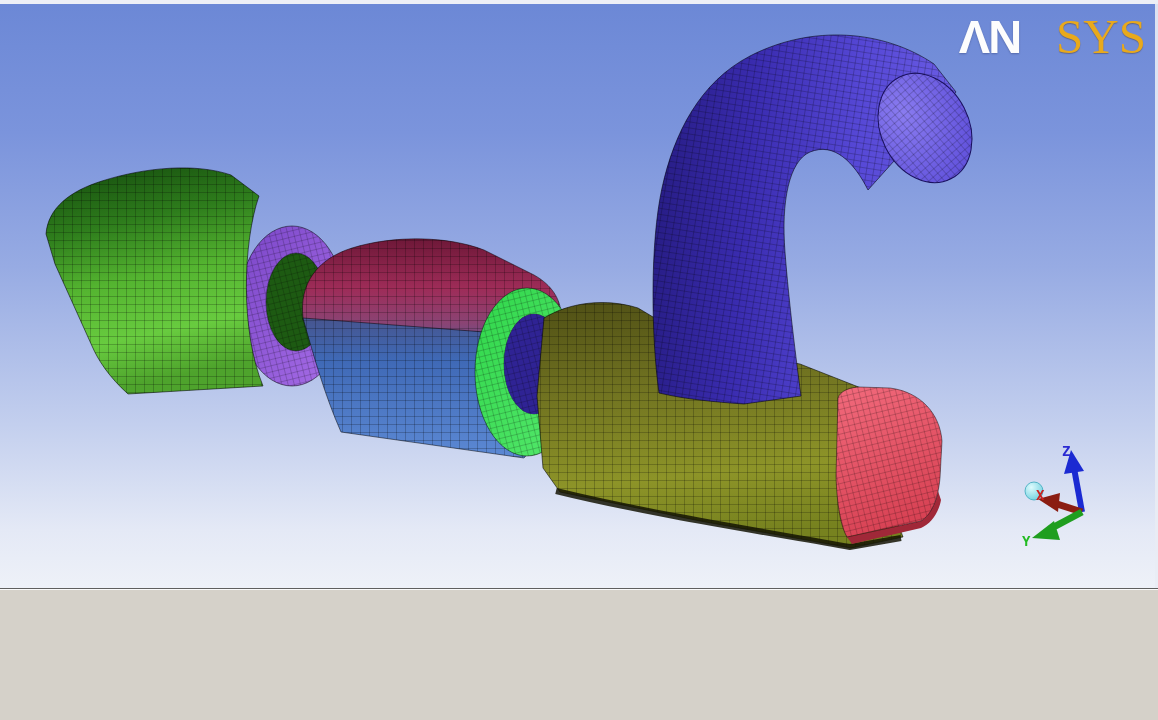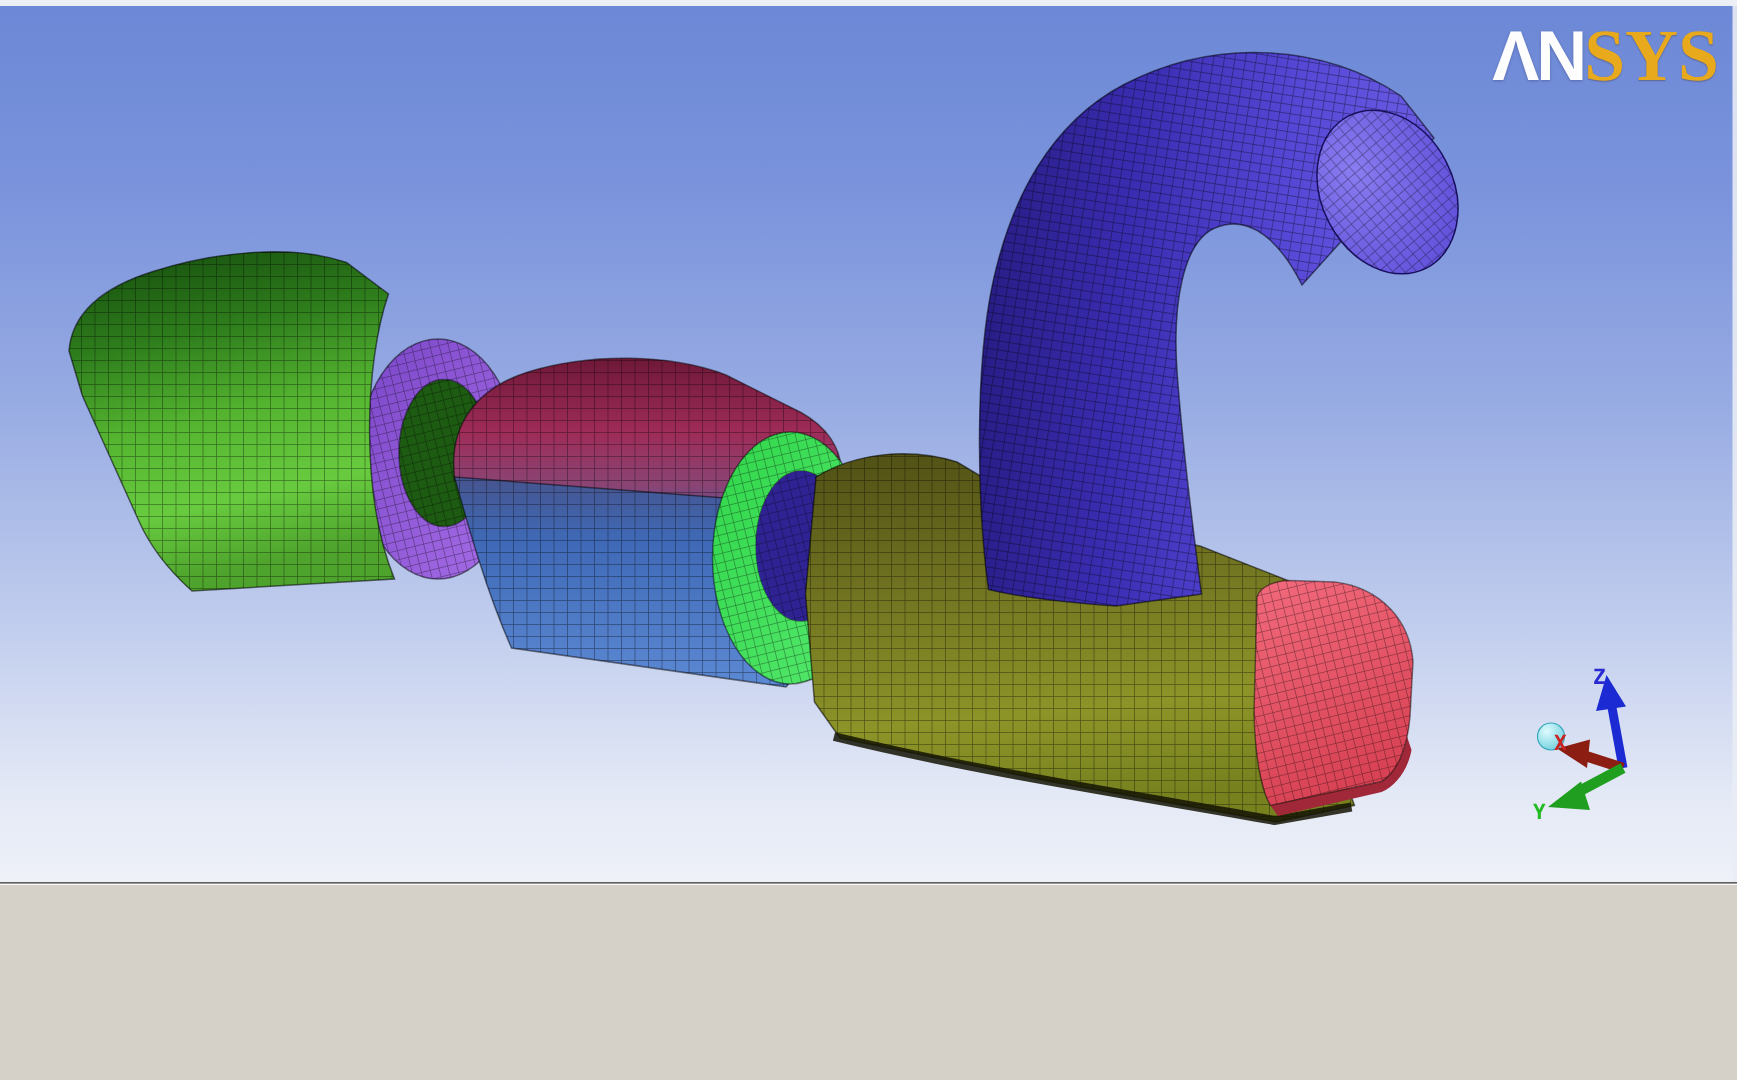--- a/index.html
+++ b/index.html
@@ -8,22 +8,22 @@
   
   .top-strip{position:absolute;left:0;top:0;width:1158px;height:4px;background:#edeff6;}
   .viewport{position:absolute;left:0;top:4px;width:1158px;height:584px;
             background:linear-gradient(#6c88d6 0%,#7b94dc 22%,#97abe3 45%,#c3cfee 72%,#e4e9f6 90%,#eef1f8 100%);}
   .viewport svg{position:absolute;left:0;top:0;}
   .right-edge{position:absolute;right:0;top:0;width:3px;height:588px;background:#e9ecf4;opacity:.9;}
   
   .logo{position:absolute;top:8px;right:12px;line-height:1;white-space:nowrap;}
   .logo .an{font-family:"Liberation Sans",sans-serif;font-weight:700;font-size:47px;
             color:#fdfdfd;letter-spacing:-2px;text-shadow:0 1px 2px rgba(0,0,40,.25);}
-  .logo .sys{font-family:"Liberation Serif",serif;font-weight:700;font-size:49px;color:#e8a91c;
-             letter-spacing:0px;text-shadow:0 1px 1px rgba(60,30,0,.35);}
+  .logo .sys{font-family:"Liberation Serif",serif;font-weight:400;font-size:49px;color:#e8a91c;
+             letter-spacing:0px;text-shadow:0 1px 1px rgba(60,30,0,.35);padding-left:36px;}
   
   .bottom-panel{position:absolute;left:0;top:588px;width:1158px;height:132px;background:#d5d1c9;
                 border-top:1px solid #5f5f5f;box-shadow:inset 0 1px 0 #fafafa;}
 </style>
 </head>
 <body>
 
 <div id="screen">
 
   <div class="top-strip"></div>

